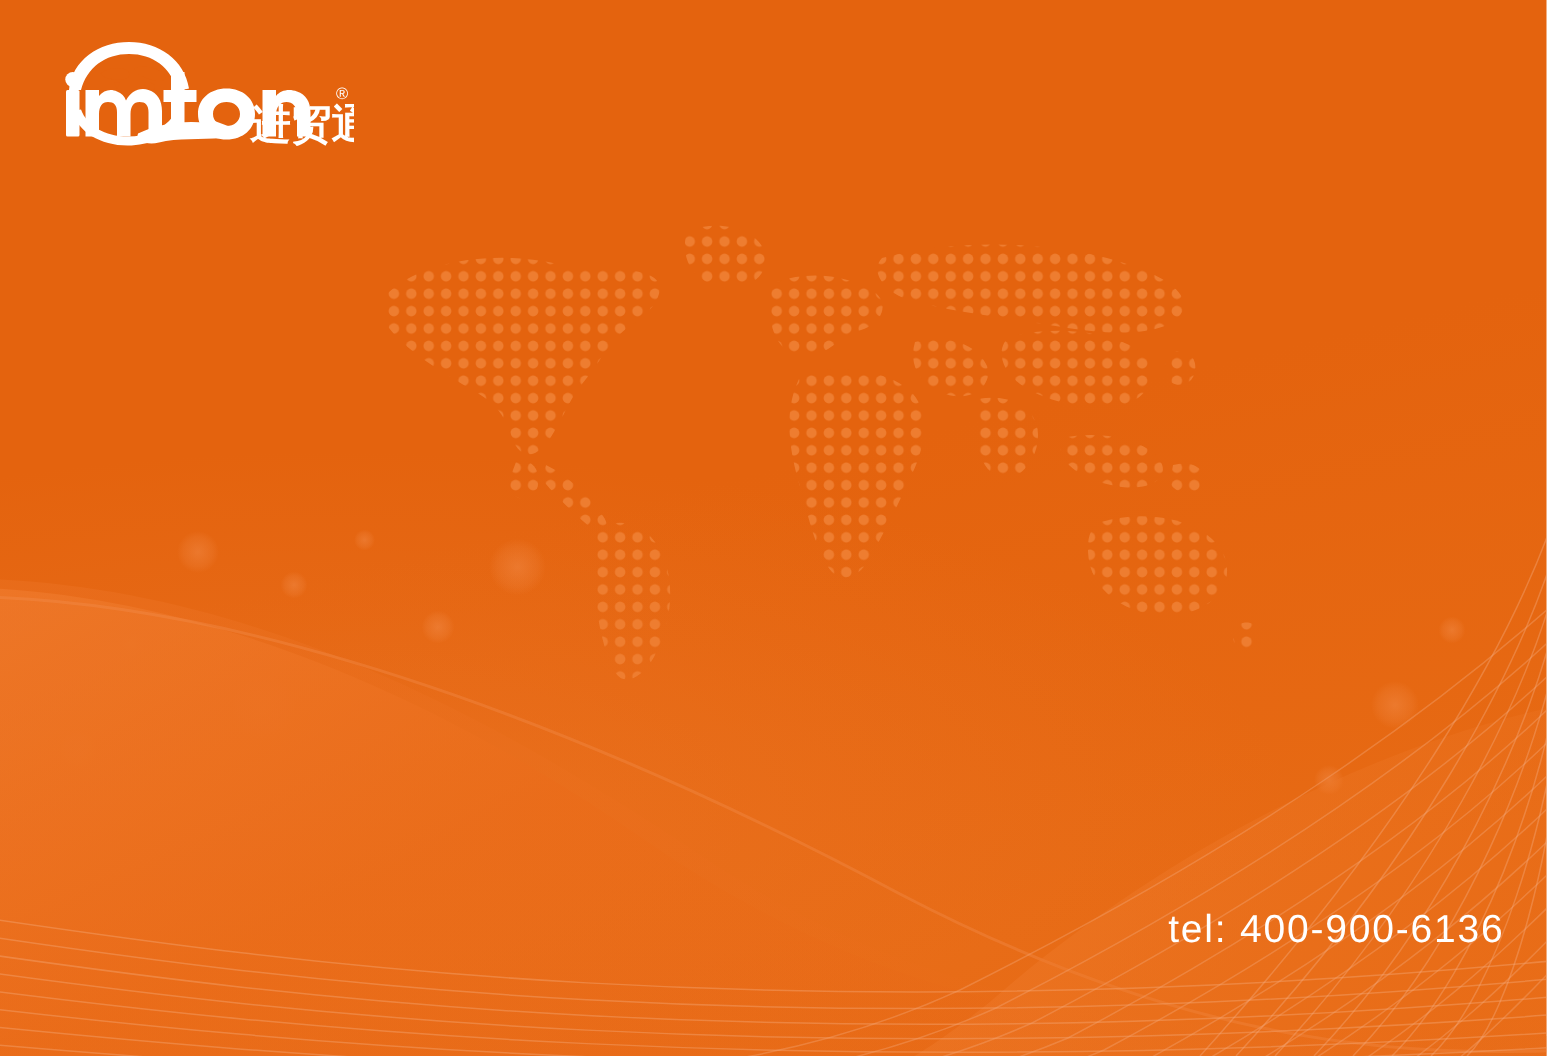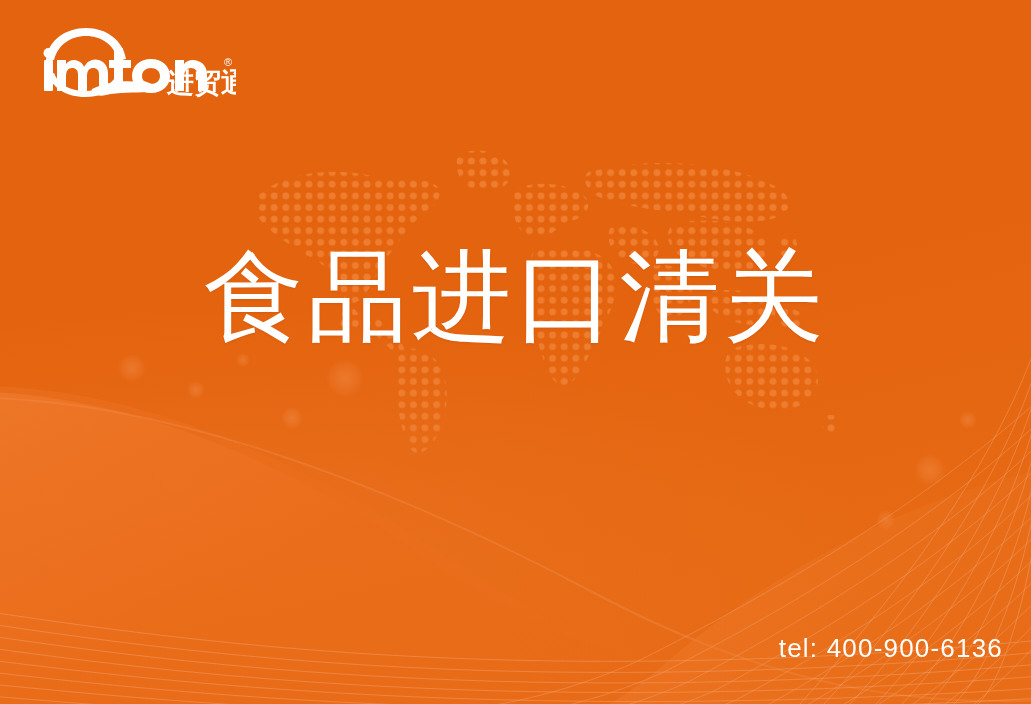--- a/index.html
+++ b/index.html
@@ -62,21 +62,21 @@
     white-space: nowrap;
     text-shadow: 0 1px 2px rgba(150, 60, 5, .20);
   }
   #headline .hl-line { display: block; }
   #headline .hl-line-2 { letter-spacing: 6px; }
 
   
   #phone {
     position: absolute;
     right: 28px;
-    top: 633px;
+    top: 604px;
     color: #ffffff;
     font-family: "Liberation Sans", sans-serif;
     font-size: 26px;
     letter-spacing: 1.2px;
     white-space: nowrap;
   }
 </style>
 </head>
 <body>
 
@@ -315,18 +315,17 @@
                  L 148 65 Z"></path>
       </g>
     </g>
 
     <text x="131" y="66" font-family="'Liberation Sans','DejaVu Sans',sans-serif" font-size="27" font-weight="700" fill="#ffffff" letter-spacing="0">进贸通</text>
 
     <text x="188" y="40" font-family="'Liberation Sans',sans-serif" font-size="11" fill="#ffffff">®</text>
   </svg>
 
   <div id="headline">
-    <span class="hl-line hl-line-1">食品进口清关</span>
   </div>
 
   <div id="phone">tel: 400-900-6136</div>
 
 </div>
 
 </body></html>

